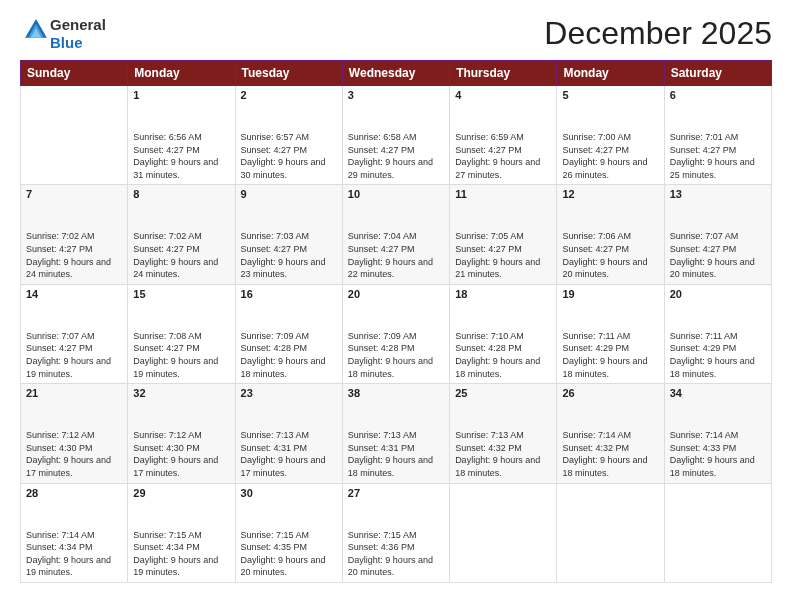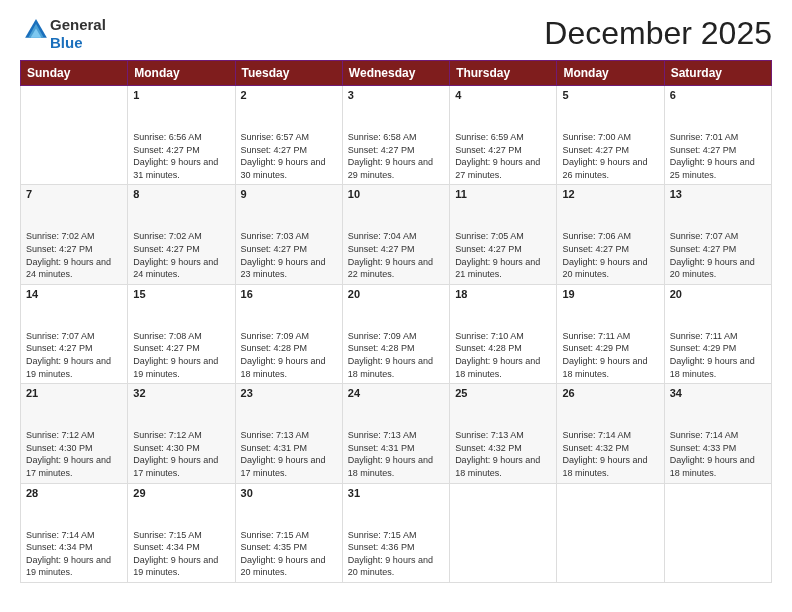--- a/index.html
+++ b/index.html
@@ -229,21 +229,21 @@
           </td>
           <td>
             <span class="day-num">32</span>
             <div class="day-info">Sunrise: 7:12 AM<br>Sunset: 4:30 PM<br>Daylight: 9 hours and 17 minutes.</div>
           </td>
           <td>
             <span class="day-num">23</span>
             <div class="day-info">Sunrise: 7:13 AM<br>Sunset: 4:31 PM<br>Daylight: 9 hours and 17 minutes.</div>
           </td>
           <td>
-            <span class="day-num">24</span>
+            <span class="day-num">38</span>
             <div class="day-info">Sunrise: 7:13 AM<br>Sunset: 4:31 PM<br>Daylight: 9 hours and 18 minutes.</div>
           </td>
           <td>
             <span class="day-num">25</span>
             <div class="day-info">Sunrise: 7:13 AM<br>Sunset: 4:32 PM<br>Daylight: 9 hours and 18 minutes.</div>
           </td>
           <td>
             <span class="day-num">26</span>
             <div class="day-info">Sunrise: 7:14 AM<br>Sunset: 4:32 PM<br>Daylight: 9 hours and 18 minutes.</div>
           </td>
@@ -259,21 +259,21 @@
           </td>
           <td>
             <span class="day-num">29</span>
             <div class="day-info">Sunrise: 7:15 AM<br>Sunset: 4:34 PM<br>Daylight: 9 hours and 19 minutes.</div>
           </td>
           <td>
             <span class="day-num">30</span>
             <div class="day-info">Sunrise: 7:15 AM<br>Sunset: 4:35 PM<br>Daylight: 9 hours and 20 minutes.</div>
           </td>
           <td>
-            <span class="day-num">31</span>
+            <span class="day-num">27</span>
             <div class="day-info">Sunrise: 7:15 AM<br>Sunset: 4:36 PM<br>Daylight: 9 hours and 20 minutes.</div>
           </td>
           <td class="empty-cell"></td>
           <td class="empty-cell"></td>
           <td class="empty-cell"></td>
         </tr>
       </tbody>
   </table>
 </div>
 

